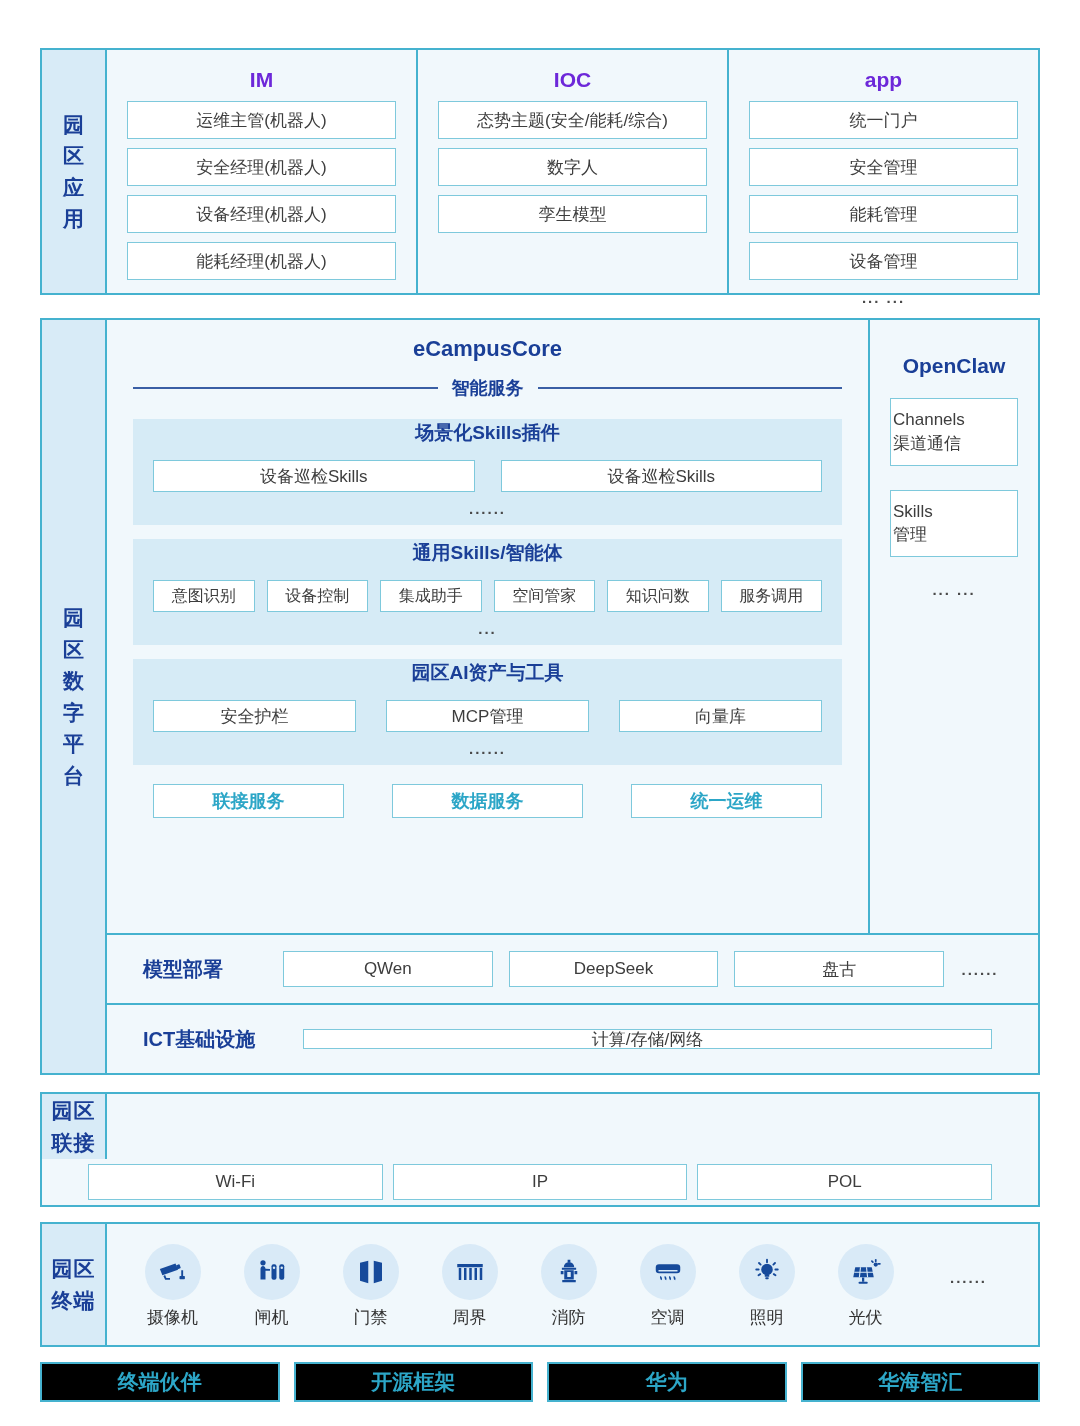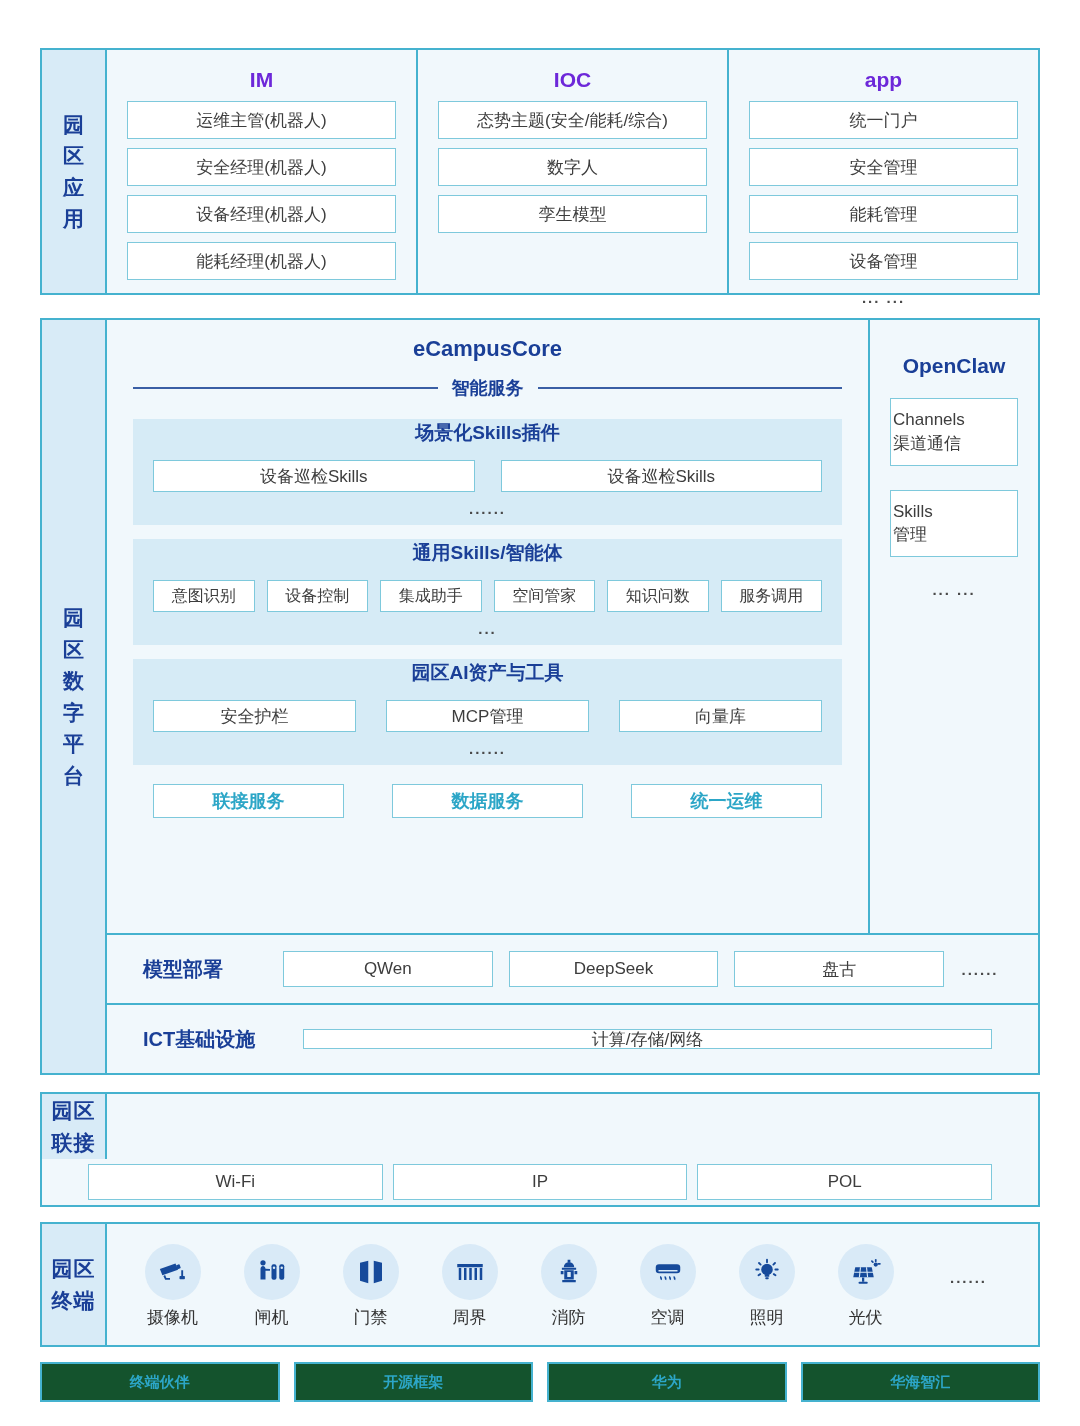--- a/index.html
+++ b/index.html
@@ -74,22 +74,22 @@
   .term-content { flex:1; display:flex; align-items:center; padding:4px 16px 0; }
   .term-item { width:99px; display:flex; flex-direction:column; align-items:center; }
   .icon-circle { width:56px; height:56px; border-radius:50%; background:#d9eaf7;
                  display:flex; align-items:center; justify-content:center; }
   .icon-circle svg { width:30px; height:30px; }
   .term-label { margin-top:6px; color:#333; font-size:17px; }
   .term-content .dots { flex:1; text-align:center; padding-bottom:18px; }
 
   
   .partners { display:flex; gap:14px; height:40px; }
-  .partner { flex:1; background:#14532d; border:2px solid #45b2cf; display:flex; align-items:center;
-             justify-content:center; color:#2ca6c7; font-weight:bold; font-size:15px; }
+  .partner { flex:1; background:#000000; border:2px solid #45b2cf; display:flex; align-items:center;
+             justify-content:center; color:#2ca6c7; font-weight:bold; font-size:21px; }
 </style>
 </head>
 <body>
 
 <div class="page">
 
   <div class="section s1">
     <div class="label-col">
       <div class="vlabel">园区应用</div>
     </div>

